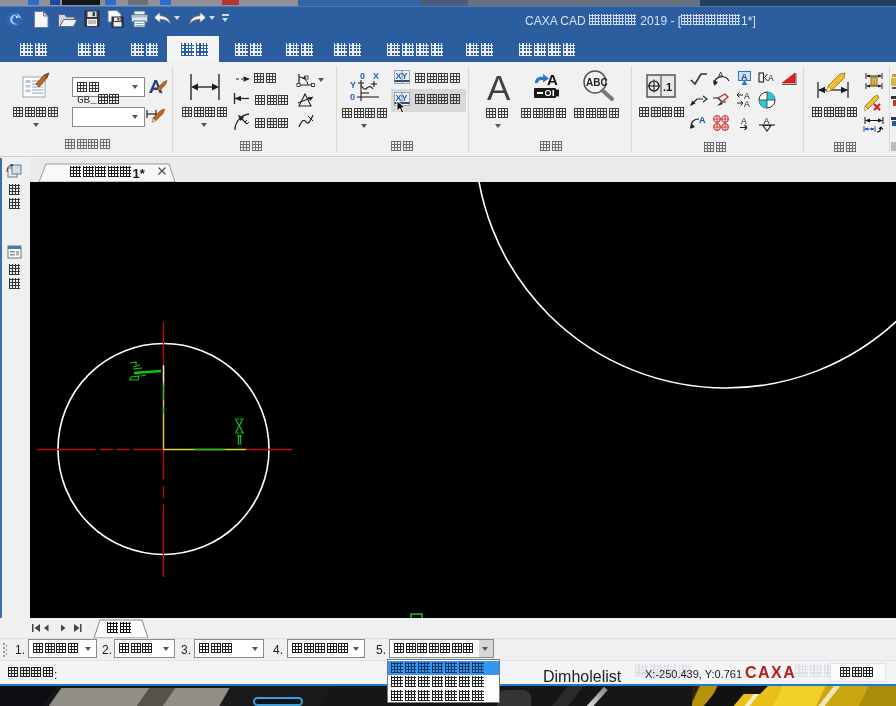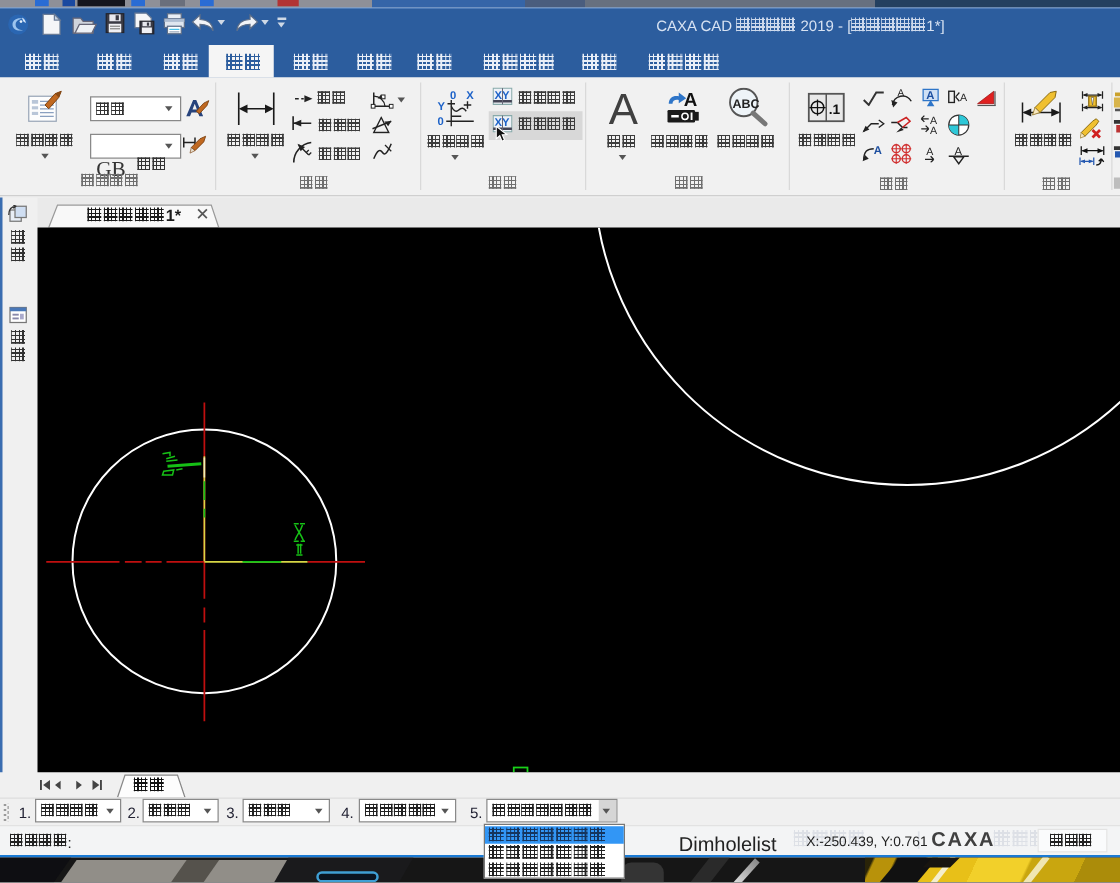--- a/index.html
+++ b/index.html
@@ -128,21 +128,21 @@
         </g>
 <path d="M14 12 L22 3 L27 1 L25 6 L17 15 Z" fill="#c06820" stroke="#7a4010" stroke-width="0.8"></path>
 <path d="M22 3 L27 1 L25 6" fill="#8a4a14"></path>
 </svg>
 <div class="abs" style="left:13px;top:45px;color:#3c3c3c"><span class="z z12"></span><span class="z z12"></span><span class="z z12"></span><span class="z z12"></span></div>
 <div class="arr" style="left:33px;top:61px;border-top-color:#555"></div>
 <div class="combo" style="left:72px;top:15px;width:73px;height:20px"></div>
 <div class="abs" style="left:77px;top:20px;color:#333"><span class="z z12"></span><span class="z z12"></span></div>
 <div class="arr" style="left:132px;top:23px"></div>
 <div class="combo" style="left:72px;top:45px;width:73px;height:20px"></div>
-<div class="abs" style="left:77px;top:64px;color:#333;font-size:17px;font-family:Liberation Serif, serif">GB_<span style="display:inline-block;width:1px"></span><span class="z z12"></span><span class="z z12"></span></div>
+<div class="abs" style="left:77px;top:32px;color:#333;font-size:11px;font-family:Liberation Mono, monospace">GB_<span style="display:inline-block;width:1px"></span><span class="z z12"></span><span class="z z12"></span></div>
 <div class="arr" style="left:132px;top:53px"></div>
 <svg class="abs" style="left:148px;top:17px" width="20" height="18" viewBox="0 0 20 18">
 <path d="M1 14 L6.5 1 L9 1 L14.5 14 L11.5 14 L10.3 11 L5.2 11 L4 14 Z M6 8.5 L9.5 8.5 L7.8 4 Z" fill="#27437c"></path>
 <path d="M9 10 L15 3.5 L19 1.5 L17.5 5.5 L11.5 12 Z" fill="#c06820" stroke="#7a4010" stroke-width="0.7"></path>
 </svg>
 <svg class="abs" style="left:146px;top:46px" width="22" height="18" viewBox="0 0 22 18">
 <g stroke="#222" stroke-width="1.2">
           <line x1="1" y1="2" x2="1" y2="10"></line>
           <line x1="10" y1="2" x2="10" y2="10"></line>
           <line x1="1" y1="6" x2="10" y2="6"></line>
@@ -514,21 +514,21 @@
       <div class="arr" style="left:482px;top:9px"></div>
     </div>
 
 <div class="abs" style="left:0;top:660px;width:896px;height:24px;background:#f3f4f5;border-top:1px solid #e2e2e2"></div>
 <div id="status" class="abs" style="left:0;top:660px;width:896px;height:24px">
 <div class="abs" style="left:8px;top:7px;color:#222"><span class="z z12"></span><span class="z z12"></span><span class="z z12"></span><span class="z z12"></span><span style="font-size:12px;position:relative;top:-2px">:</span></div>
 <div class="abs" style="left:635px;top:4px;color:#dde0e6"><span class="z z15"></span><span class="z z15"></span><span class="z z15"></span><span class="z z15"></span></div>
 <div class="abs" style="left:733px;top:3px;font-size:15px;color:#dde0e6">|</div>
 <div class="abs" style="left:543px;top:8px;font-size:16px;color:#222">Dimholelist</div>
 <div class="abs" style="left:645px;top:8px;font-size:11px;color:#222">X:-250.439, Y:0.761</div>
-<div class="abs" style="left:745px;top:4px;font-size:16px;font-weight:bold;color:#404040;letter-spacing:1.5px">CAXA<span style="letter-spacing:0">&nbsp;</span></div>
+<div class="abs" style="left:745px;top:4px;font-size:16px;font-weight:bold;color:#b91c1c;letter-spacing:1.5px">CAXA<span style="letter-spacing:0">&nbsp;</span></div>
 <div class="abs" style="left:795px;top:4px;color:#dde0e6"><span class="z z15"></span><span class="z z15"></span><span class="z z15"></span><span class="z z15"></span><span class="z z15"></span><span class="z z15"></span></div>
 <div class="abs" style="left:830px;top:3px;width:56px;height:19px;background:#fafbfc;border:1px solid #e3e3e3"></div>
 <div class="abs" style="left:840px;top:7px;color:#222"><span class="z z12"></span><span class="z z12"></span><span class="z z12"></span></div>
 </div>
 
 <div class="abs" style="left:0;top:684px;width:896px;height:2px;background:#1a7ad4"></div>
 <div id="photo" class="abs" style="left:0;top:686px;width:896px;height:20px;background:#161616;overflow:hidden">
 <div class="abs" style="left:-10px;top:0;width:60px;height:20px;background:#0e0e12;transform:skewX(-35deg)"></div>
 <div class="abs" style="left:55px;top:2px;width:180px;height:18px;background:#918e88;transform:skewX(-35deg)"></div>
 <div class="abs" style="left:143px;top:2px;width:26px;height:18px;background:#55524c;transform:skewX(-35deg)"></div>

